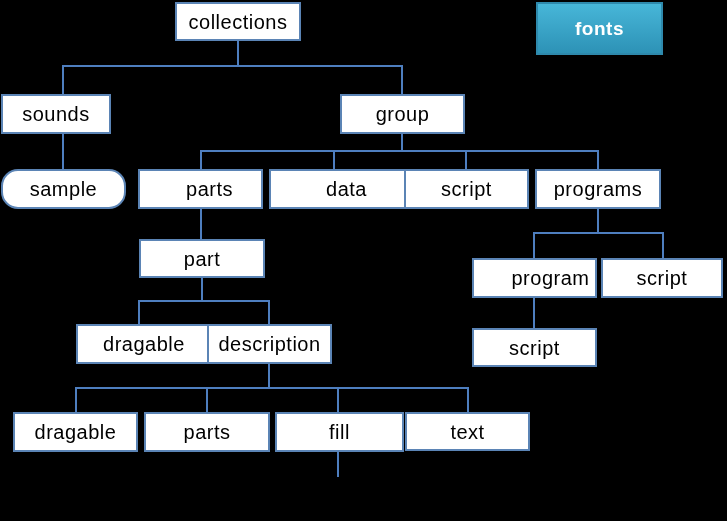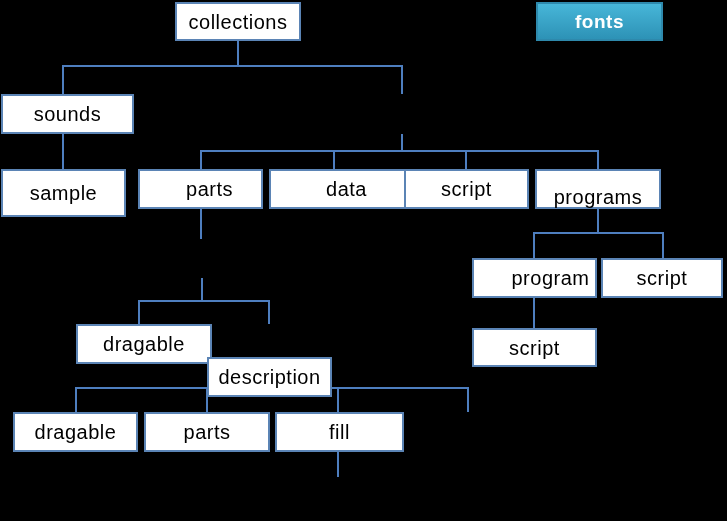--- a/index.html
+++ b/index.html
@@ -69,58 +69,67 @@
     <div class="seg" style="left: 467px; top: 388px; width: 2px; height: 24px;"></div>
     <div class="seg" style="left: 337px; top: 452px; width: 2px; height: 25px;"></div>
     <div class="seg" style="left: 597px; top: 209px; width: 2px; height: 25px;"></div>
     <div class="seg" style="left: 533px; top: 232px; width: 131px; height: 2px;"></div>
     <div class="seg" style="left: 533px; top: 233px; width: 2px; height: 25px;"></div>
     <div class="seg" style="left: 662px; top: 233px; width: 2px; height: 25px;"></div>
     <div class="seg" style="left: 533px; top: 298px; width: 2px; height: 30px;"></div>
     <div class="node" style="left: 175px; top: 2px; width: 126px; height: 39px;">
       <span>collections</span>
     </div>
-    <div class="node accent" style="left: 536px; top: 2px; width: 127px; height: 39px;">
+    <div class="node accent" style="left: 536px; top: 2px; width: 127px; height: 53px;">
       <span>fonts</span>
     </div>
-    <div class="node" style="left: 1px; top: 94px; width: 133px; height: 40px;">
+    <div class="node" style="left: 1px; top: 94px; width: 110px; height: 40px;">
       <span>sounds</span>
     </div>
-    <div class="node" style="left: 1px; top: 169px; width: 125px; height: 48px;">
+    <div class="node" style="left: 340px; top: 94px; width: 125px; height: 40px;">
+      <span>group</span>
+    </div>
+    <div class="node" style="left: 1px; top: 169px; width: 125px; height: 40px; border-radius: 17px;">
       <span>sample</span>
     </div>
     <div class="node" style="left: 138px; top: 169px; width: 125px; height: 40px; padding-left: 18px;">
       <span>parts</span>
     </div>
     <div class="node" style="left: 269px; top: 169px; width: 155px; height: 40px;">
       <span>data</span>
     </div>
     <div class="node" style="left: 404px; top: 169px; width: 125px; height: 40px;">
       <span>script</span>
     </div>
-    <div class="node" style="left: 535px; top: 169px; width: 126px; height: 40px; align-items: flex-end;">
+    <div class="node" style="left: 535px; top: 169px; width: 126px; height: 40px;">
       <span>programs</span>
+    </div>
+    <div class="node" style="left: 139px; top: 239px; width: 126px; height: 39px;">
+      <span>part</span>
     </div>
     <div class="node" style="left: 472px; top: 258px; width: 125px; height: 40px; padding-left: 32px;">
       <span>program</span>
     </div>
     <div class="node" style="left: 601px; top: 258px; width: 122px; height: 40px;">
       <span>script</span>
     </div>
     <div class="node" style="left: 76px; top: 324px; width: 136px; height: 40px;">
       <span>dragable</span>
     </div>
-    <div class="node" style="left: 207px; top: 324px; width: 125px; height: 40px; margin-top: 33px;">
+    <div class="node" style="left: 207px; top: 324px; width: 125px; height: 40px;">
       <span>description</span>
     </div>
     <div class="node" style="left: 472px; top: 328px; width: 125px; height: 39px;">
       <span>script</span>
     </div>
     <div class="node" style="left: 13px; top: 412px; width: 125px; height: 40px;">
       <span>dragable</span>
     </div>
     <div class="node" style="left: 144px; top: 412px; width: 126px; height: 40px;">
       <span>parts</span>
     </div>
     <div class="node" style="left: 275px; top: 412px; width: 129px; height: 40px;">
       <span>fill</span>
     </div>
+    <div class="node" style="left: 405px; top: 412px; width: 125px; height: 39px;">
+      <span>text</span>
+    </div>
   </div>
 
 </body></html>

